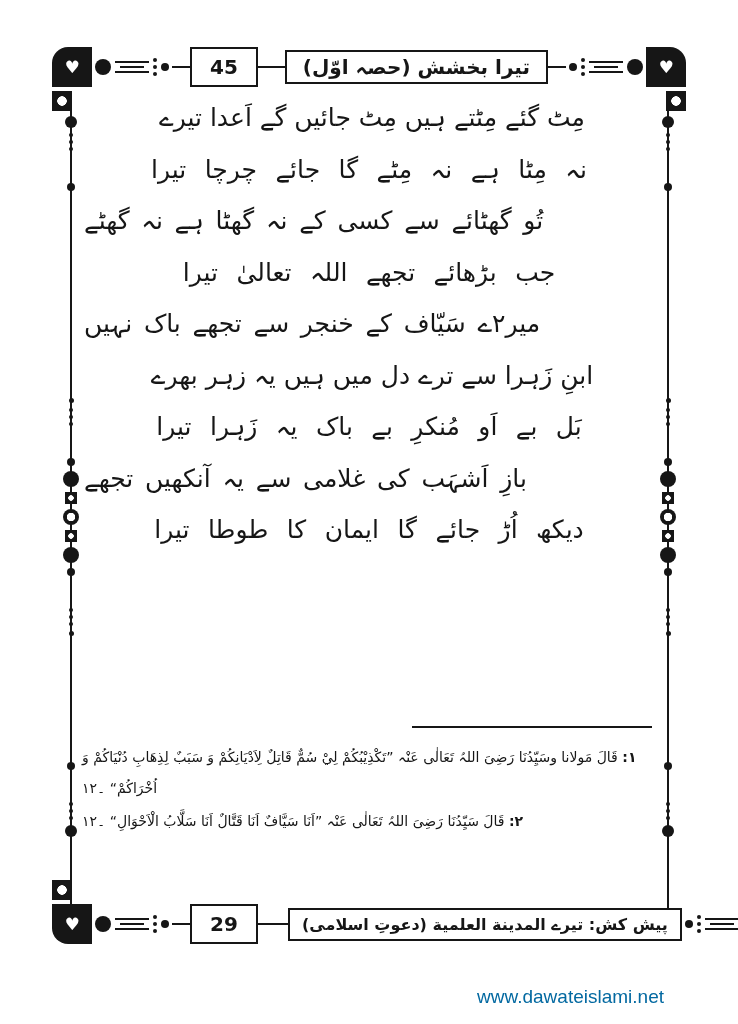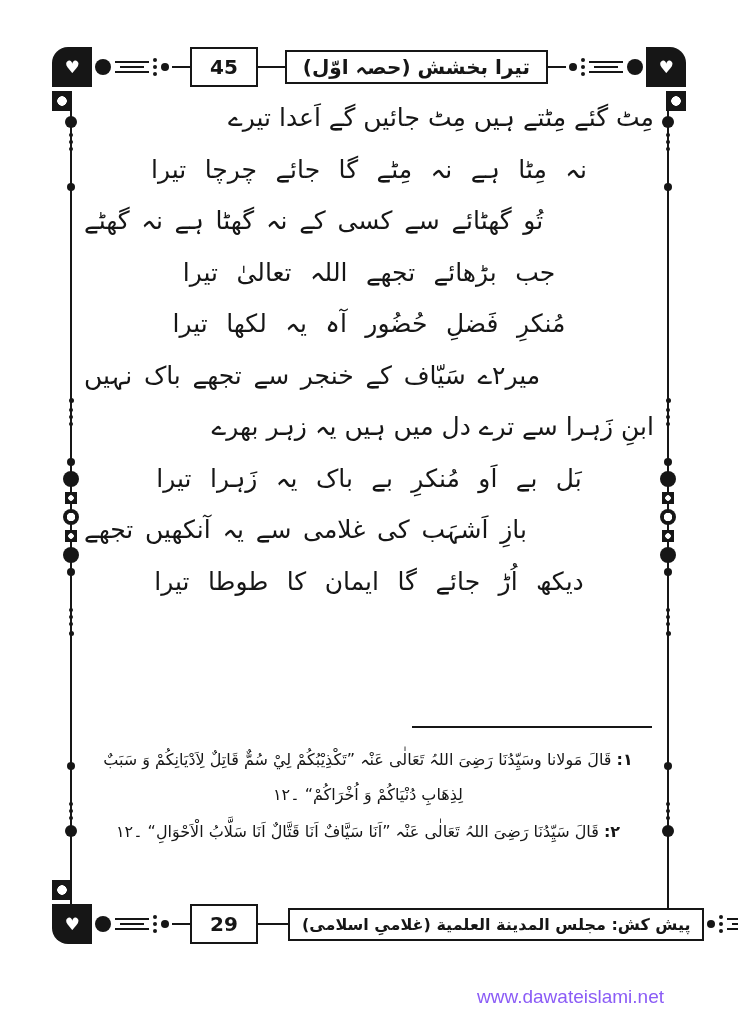--- a/index.html
+++ b/index.html
@@ -60,32 +60,32 @@
   .sideorn.r{right:58px;}
   .sq12{width:12px;height:12px;background:radial-gradient(circle at center,#fff 2.5px,#161616 3px);}
   .ring16{width:16px;height:16px;border-radius:50%;
           background:radial-gradient(circle at center,#fff 4px,#161616 4.5px);}
   .vbar{width:2px;height:22px;background:#161616;}
 
   
   .poetry{position:absolute;left:84px;right:84px;top:92px;direction:rtl;z-index:2;}
   .verse{height:51.5px;display:flex;align-items:center;font-size:25px;line-height:1.25;}
   .verse span{width:100%;}
-  .pos-left span{text-align:right;padding-left:6px;}
+  .pos-left span{text-align:center;padding-left:6px;}
   .pos-right span{text-align:left;padding-right:42px;word-spacing:0.15em;}
   .pos-center span{text-align:center;word-spacing:0.42em;}
 
   
   .fnarea{position:absolute;left:82px;right:84px;top:726px;direction:rtl;z-index:2;}
   .fn-divider{width:240px;height:2px;background:#161616;margin:0 2px 14px 0;}
-  .footnote{font-size:16px;line-height:2.2;text-align:center;margin-bottom:2px;}
+  .footnote{font-size:14px;line-height:2.2;text-align:left;margin-bottom:2px;}
   .footnote .mk{font-weight:bold;}
 
   
-  .site-url{position:absolute;right:74px;bottom:16px;color:#8b5cf6;
+  .site-url{position:absolute;right:74px;bottom:16px;color:#0369a1;
             font-family:"Liberation Sans",sans-serif;font-size:19px;z-index:2;text-align:right;}
 </style>
 </head>
 <body>
 
 <div class="page">
 
   <div class="band top">
     <div class="corner tl">♥</div>
     <div class="orn">
@@ -222,23 +222,20 @@
       </div>
     <div class="verse pos-center">
         <span>نہ مِٹا ہے نہ مِٹے گا جائے چرچا تیرا</span>
       </div>
     <div class="verse pos-right">
         <span>تُو گھٹائے سے کسی کے نہ گھٹا ہے نہ گھٹے</span>
       </div>
     <div class="verse pos-center">
         <span>جب بڑھائے تجھے اللہ تعالیٰ تیرا</span>
       </div>
-    <div class="verse pos-center">
-        <span>مُنکرِ فَضلِ حُضُور آہ یہ لکھا تیرا</span>
-      </div>
     <div class="verse pos-right">
         <span>میر۲ے سَیّاف کے خنجر سے تجھے باک نہیں</span>
       </div>
     <div class="verse pos-left">
         <span>ابنِ زَہرا سے ترے دل میں ہیں یہ زہر بھرے</span>
       </div>
     <div class="verse pos-center">
         <span>بَل بے اَو مُنکرِ بے باک یہ زَہرا تیرا</span>
       </div>
     <div class="verse pos-right">
@@ -273,21 +270,21 @@
       <span class="dotcol">
           <b></b>
           <b></b>
           <b></b>
         </span>
       <span class="dot d8"></span>
     </div>
     <div class="hline w18"></div>
     <div class="numbox">29</div>
     <div class="hline w30"></div>
-    <div class="titlebox small">پیش کش: مجلس المدینة العلمیة (غلامیِ اسلامی)</div>
+    <div class="titlebox small">پیش کش: تیرے المدینة العلمیة (دعوتِ اسلامی)</div>
     <div class="hline grow"></div>
     <div class="orn">
       <span class="dot d8"></span>
       <span class="dotcol">
           <b></b>
           <b></b>
           <b></b>
         </span>
       <span class="bars">
           <i></i>

